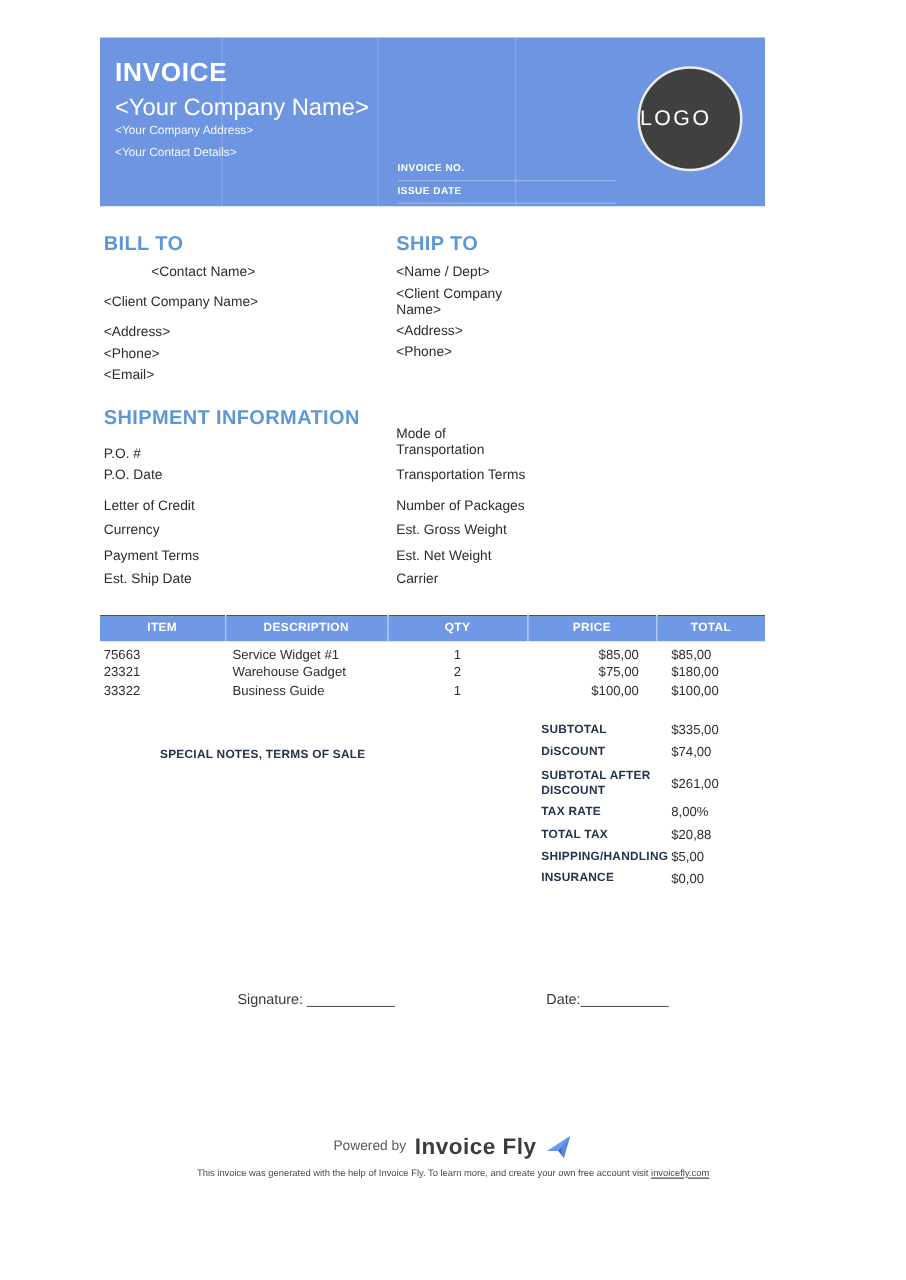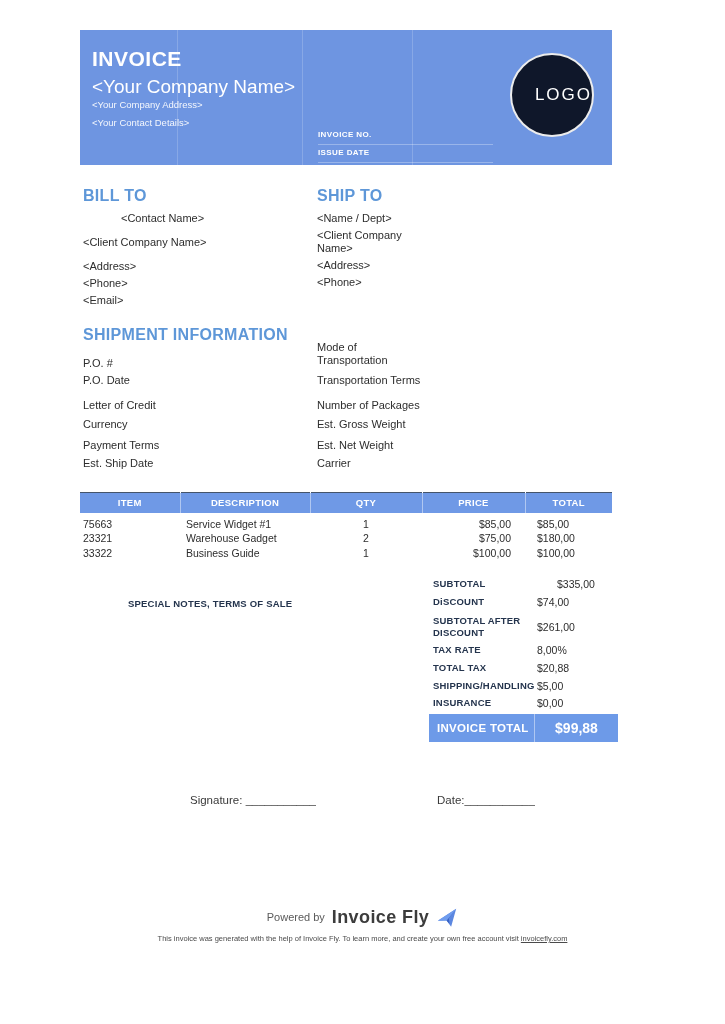--- a/index.html
+++ b/index.html
@@ -11,21 +11,21 @@
   
   .banner { position:absolute; left:80px; top:30px; width:532px; height:135px; background:#6e95e1; color:#fff; }
   .banner .vsep { position:absolute; top:0; width:1px; height:135px; background:rgba(255,255,255,0.18); }
   .inv-title { position:absolute; left:12px; top:17px; font-size:21px; font-weight:bold; letter-spacing:0.5px; }
   .inv-company { position:absolute; left:12px; top:46px; font-size:19px; font-weight:normal; }
   .inv-addr { position:absolute; left:12px; top:69px; font-size:9.5px; color:rgba(255,255,255,0.92); }
   .inv-contact { position:absolute; left:12px; top:87px; font-size:9.5px; color:rgba(255,255,255,0.92); }
   .hfield { position:absolute; left:238px; width:175px; font-size:8px; font-weight:bold; letter-spacing:0.4px;
             padding-bottom:5px; border-bottom:1px solid rgba(255,255,255,0.30); }
   .logo-circle { position:absolute; left:430px; top:23px; width:84px; height:84px; border-radius:50%;
-                 background:#0f172a; border:2px solid #ececec; display:flex; align-items:center; justify-content:flex-end;
+                 background:#404040; border:2px solid #ececec; display:flex; align-items:center; justify-content:flex-start;
                  font-size:17px; letter-spacing:2px; color:#fff; }
   
   .sec-head { font-size:16px; font-weight:bold; color:#5e97d8; letter-spacing:0.3px; }
   .addr-col { position:absolute; font-size:11px; }
   .addr-line { margin-top:13px; line-height:13px; }
   .ship-col { width:114px; }
   
   .ship-label { position:absolute; font-size:11px; line-height:13px; }
   .preline { white-space:pre-line; }
   
@@ -146,21 +146,21 @@
         <td class="td-desc">Business Guide</td>
         <td class="td-qty">1</td>
         <td class="td-price">$100,00</td>
         <td class="td-total">$100,00</td>
       </tr>
     </tbody>
   </table>
 
   <div class="notes">SPECIAL NOTES, TERMS OF SALE</div>
 
-  <div class="tot-row" style="top:578px;gap:20px;">
+  <div class="tot-row" style="top:578px;">
     <span class="tot-label">SUBTOTAL</span>
     <span class="tot-value">$335,00</span>
   </div>
   <div class="tot-row" style="top:596px;">
     <span class="tot-label">DiSCOUNT</span>
     <span class="tot-value">$74,00</span>
   </div>
   <div class="tot-row" style="top:615px;">
     <span class="tot-label preline">SUBTOTAL AFTER
 DISCOUNT</span>
@@ -174,24 +174,20 @@
     <span class="tot-label">TOTAL TAX</span>
     <span class="tot-value">$20,88</span>
   </div>
   <div class="tot-row" style="top:680px;">
     <span class="tot-label">SHIPPING/HANDLING</span>
     <span class="tot-value">$5,00</span>
   </div>
   <div class="tot-row" style="top:697px;">
     <span class="tot-label">INSURANCE</span>
     <span class="tot-value">$0,00</span>
-  </div>
-  <div class="grand-bar">
-    <span class="grand-label">INVOICE TOTAL</span>
-    <span class="grand-value">$99,88</span>
   </div>
 
   <div class="sigline" style="left:190px;"><span>Signature:</span><span> ___________</span></div>
   <div class="sigline" style="left:437px;"><span>Date:</span><span>___________</span></div>
 
   <div class="footer-brand">
     <span class="powered">Powered by</span>
     <span class="brand">Invoice Fly</span>
     <svg class="plane" viewBox="0 0 24 24">
       <path d="M2 15 L22 2 L16.5 21.5 L11.5 14.8 Z" fill="#5c87e0"></path>

